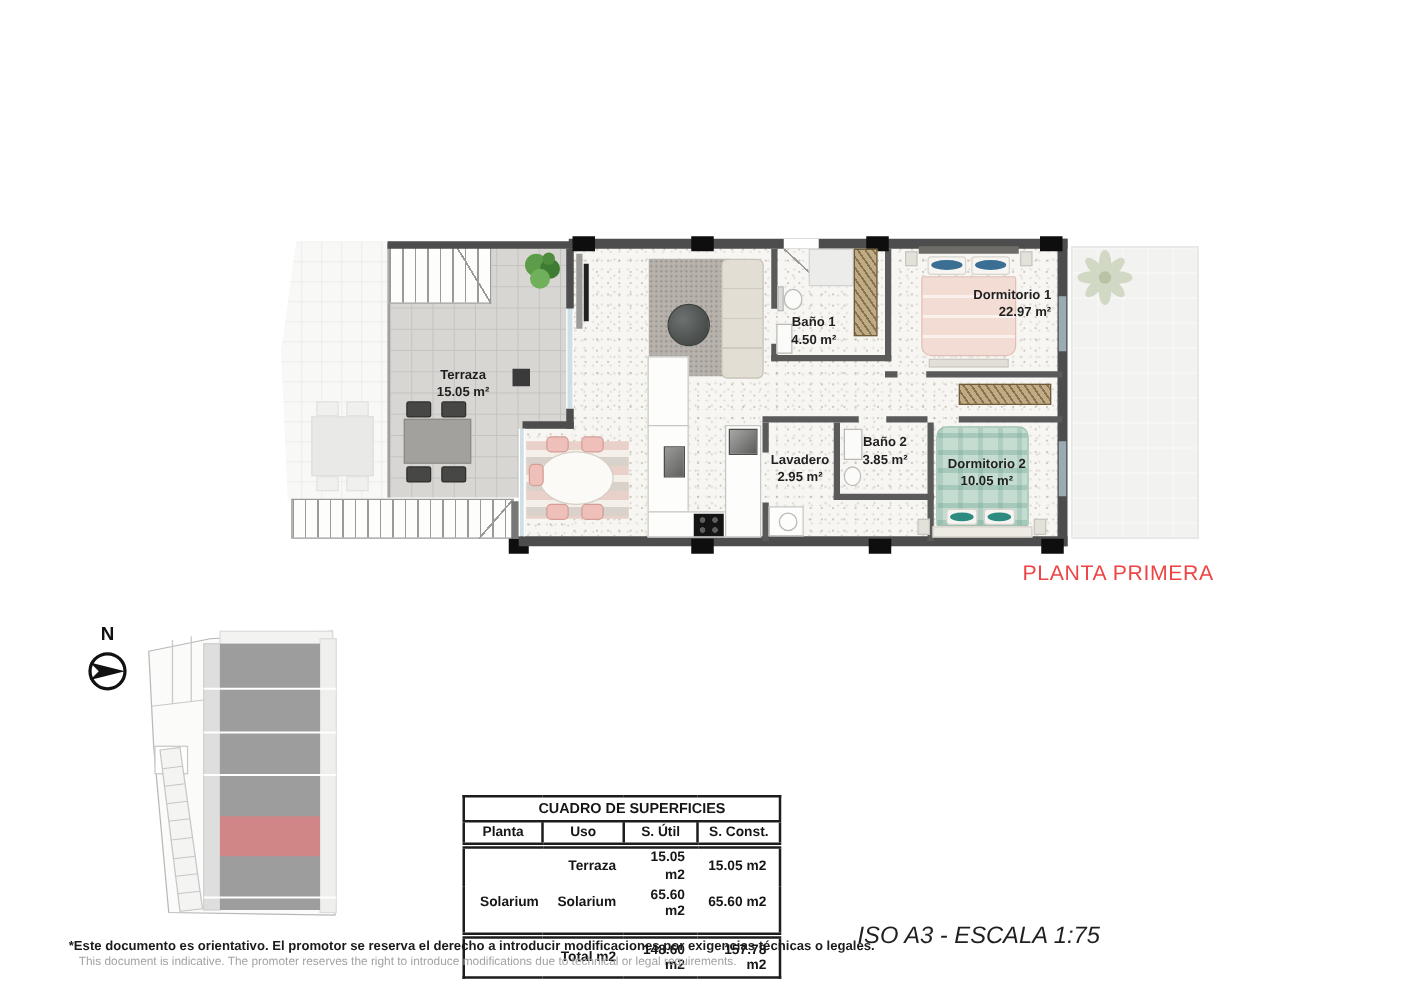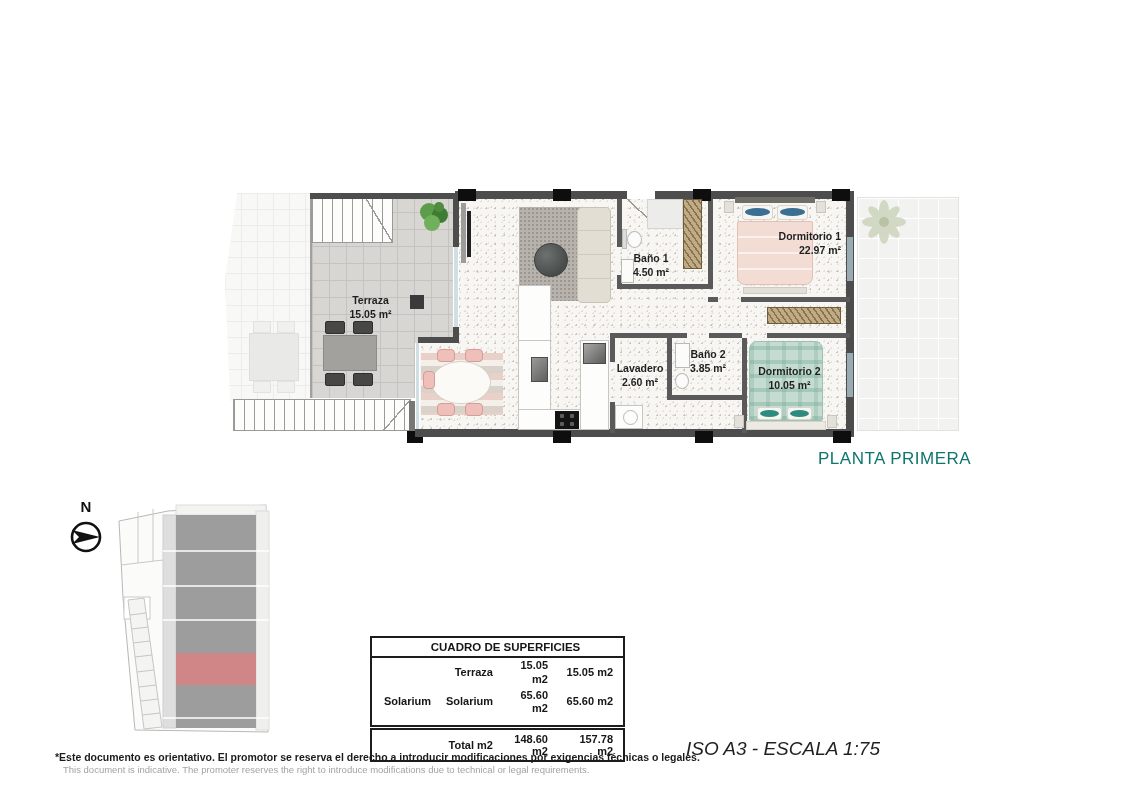--- a/index.html
+++ b/index.html
@@ -52,21 +52,21 @@
   #surf .head td{border-bottom:5px double #1c1c1c;text-align:center;padding:2px 3px;}
   #surf .head td + td{border-left:2px solid #1c1c1c;}
   #surf .b td{padding:1px 3px;line-height:1.25;}
   #surf .b.first td{padding-top:9px;}
   #surf .b.last td{padding-bottom:9px;}
   #surf .c1{text-align:left;padding-left:12px !important;}
   #surf .c2{text-align:right;padding-right:6px !important;}
   #surf .num{text-align:right;padding-right:10px !important;}
   #surf .total td{border-top:5px double #1c1c1c;padding:3px;}
   
-  #plan-title{position:absolute;left:818px;top:449px;font-size:17px;letter-spacing:.5px;color:#0f766e;}
+  #plan-title{position:absolute;left:818px;top:449px;font-size:17px;letter-spacing:.5px;color:#ef4444;}
   #scale-label{position:absolute;left:686px;top:738px;font-size:19px;color:#1f1f1f;font-style:italic;}
   #disclaimer{position:absolute;left:55px;top:751px;}
   #disclaimer .l1{font-size:10.5px;font-weight:700;color:#1b1b1b;}
   #disclaimer .l2{font-size:9.5px;color:#a3a3a3;margin:1px 0 0 8px;}
 </style>
 </head>
 <body>
 
 <div id="page">
 
@@ -228,21 +228,21 @@
     <div class="room-label" style="left:396px;top:67px;width:60px;">
       <span>Baño 1</span><br>
       <span>4.50 m²</span>
     </div>
     <div class="room-label" style="left:536px;top:45px;width:80px;text-align:right;">
       <span>Dormitorio 1</span><br>
       <span>22.97 m²</span>
     </div>
     <div class="room-label" style="left:385px;top:177px;width:60px;">
       <span>Lavadero</span><br>
-      <span>2.60 m²</span>
+      <span>2.95 m²</span>
     </div>
     <div class="room-label" style="left:452px;top:163px;width:62px;">
       <span>Baño 2</span><br>
       <span>3.85 m²</span>
     </div>
     <div class="room-label" style="left:522px;top:180px;width:85px;">
       <span>Dormitorio 2</span><br>
       <span>10.05 m²</span>
     </div>
   </div>
@@ -291,20 +291,26 @@
     <colgroup>
         <col style="width:63px">
         <col style="width:65px">
         <col style="width:59px">
         <col style="width:66px">
       </colgroup>
     <tbody>
         <tr class="title">
           <td colspan="4">CUADRO DE SUPERFICIES</td>
         </tr>
+    <tr class="head">
+      <td>Planta</td>
+      <td>Uso</td>
+      <td>S. Útil</td>
+      <td>S. Const.</td>
+    </tr>
     <tr class="b">
       <td class="c1"></td>
       <td class="c2">Terraza</td>
       <td class="num">15.05 m2</td>
       <td class="num">15.05 m2</td>
     </tr>
     <tr class="b last">
       <td class="c1">Solarium</td>
       <td class="c2">Solarium</td>
       <td class="num">65.60 m2</td>

